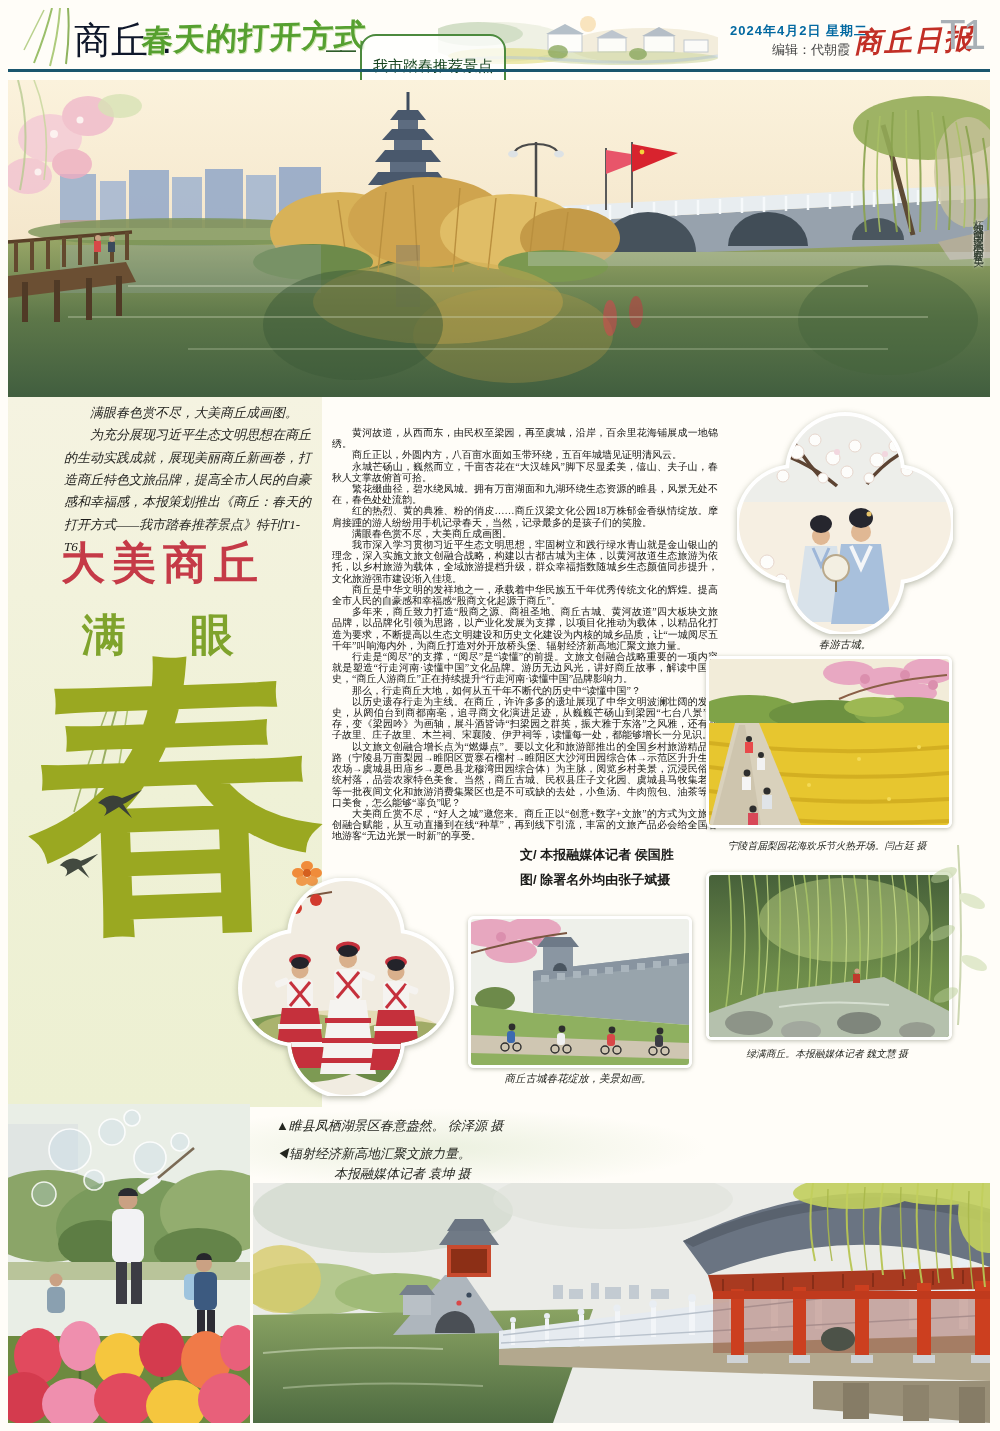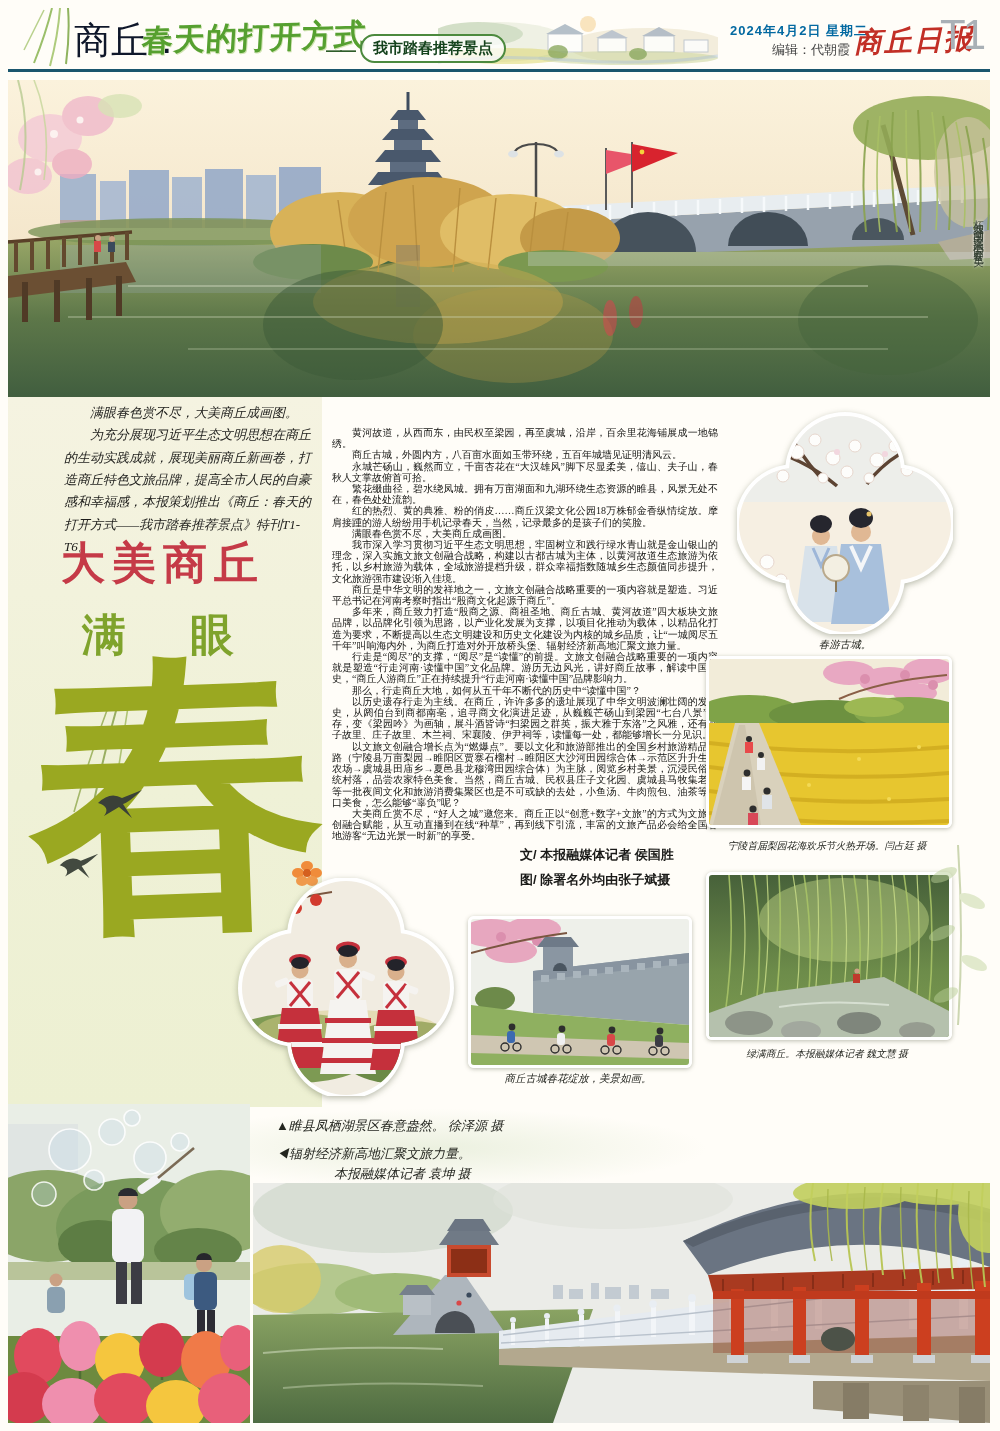--- a/index.html
+++ b/index.html
@@ -4,22 +4,22 @@
 <style>
   html,body{margin:0;padding:0;background:#e8e8e4;}
   .page{position:relative;width:1000px;height:1431px;margin:0 auto;background:#fffdf8;overflow:hidden;
         font-family:"Liberation Sans",sans-serif;}
   .abs{position:absolute;}
   
   .brand-prefix{font-family:"Liberation Serif",serif;font-weight:normal;color:#0f172a;font-size:37px;line-height:1;}
   .brand-title{font-family:"Liberation Serif",serif;font-weight:bold;color:#56a030;font-size:31px;line-height:1;
                transform:skewX(-5deg) rotate(-1.5deg);text-shadow:1px 1px 0 #cfe3b0;letter-spacing:1px;}
   .brand-dash{color:#2f5d2a;font-size:16px;font-weight:bold;letter-spacing:-2px;}
-  .brand-topic{color:#15431d;font-size:15px;font-weight:bold;border:2px solid #4c8a3e;border-radius:16px;
-               padding:3px 11px;background:rgba(255,255,255,.75);white-space:nowrap;}
+  .brand-topic{color:#15431d;font-size:15px;font-weight:normal;border:2px solid #4c8a3e;border-radius:16px;
+               padding:21px 11px;background:rgba(255,255,255,.75);white-space:nowrap;}
   .hdr-date{font-size:13px;font-weight:bold;color:#0369a1;letter-spacing:1px;}
   .hdr-editor{font-size:13px;color:#444;}
   .masthead{font-family:"Liberation Serif",serif;font-weight:bold;font-style:italic;color:#c22f26;font-size:28px;
             letter-spacing:2px;transform:rotate(-2deg);}
   .pageno{color:#a9b0b6;font-size:42px;font-weight:400;letter-spacing:-3px;line-height:1;}
   .rule{background:#1a566e;}
   
   .photo{overflow:hidden;}
   .photo svg{display:block;width:100%;height:100%;}
   .framed{border:3px solid #fff;border-radius:6px;box-shadow:0 1px 4px rgba(60,70,40,.35);}
@@ -300,27 +300,27 @@
     <ellipse cx="15" cy="6" rx="6" ry="5" fill="#f08c3a"></ellipse>
       <ellipse cx="6" cy="13" rx="6" ry="5" fill="#f08c3a"></ellipse>
     <ellipse cx="24" cy="13" rx="6" ry="5" fill="#f08c3a"></ellipse>
       <ellipse cx="10" cy="21" rx="6" ry="5" fill="#ef9a4c"></ellipse>
     <ellipse cx="20" cy="21" rx="6" ry="5" fill="#ef9a4c"></ellipse>
       <circle cx="15" cy="13" r="4" fill="#d4601f"></circle>
   </svg>
 
   <div class="abs article-body" style="left:332px;top:427px;width:386px;">
       <p>黄河故道，从西而东，由民权至梁园，再至虞城，沿岸，百余里花海铺展成一地锦绣。</p>
-      <p>商丘古城，外圆内方，八百亩水面如玉带环绕，五百年城墙见证明清风云。</p>
+      <p>商丘正以，外圆内方，八百亩水面如玉带环绕，五百年城墙见证明清风云。</p>
       <p>永城芒砀山，巍然而立，千亩杏花在“大汉雄风”脚下尽显柔美，僖山、夫子山，春秋人文掌故俯首可拾。</p>
       <p>繁花缀曲径，碧水绕凤城。拥有万亩湖面和九湖环绕生态资源的睢县，风景无处不在，春色处处流韵。</p>
       <p>红的热烈、黄的典雅、粉的俏皮……商丘汉梁文化公园18万株郁金香纵情绽放。摩肩接踵的游人纷纷用手机记录春天，当然，记录最多的是孩子们的笑脸。</p>
       <p>满眼春色赏不尽，大美商丘成画图。</p>
       <p>我市深入学习贯彻习近平生态文明思想，牢固树立和践行绿水青山就是金山银山的理念，深入实施文旅文创融合战略，构建以古都古城为主体，以黄河故道生态旅游为依托，以乡村旅游为载体，全域旅游提档升级，群众幸福指数随城乡生态颜值同步提升，文化旅游强市建设渐入佳境。</p>
-      <p>商丘是中华文明的发祥地之一，文旅文创融合战略重要的一项内容就是塑造。习近平总书记在河南考察时指出“殷商文化起源于商丘”。</p>
+      <p>商丘是中华文明的发祥地之一，承载着中华民族五千年优秀传统文化的辉煌。提高全市人民的自豪感和幸福感“殷商文化起源于商丘”。</p>
       <p>多年来，商丘致力打造“殷商之源、商祖圣地、商丘古城、黄河故道”四大板块文旅品牌，以品牌化引领为思路，以产业化发展为支撑，以项目化推动为载体，以精品化打造为要求，不断提高以生态文明建设和历史文化建设为内核的城乡品质，让“一城阅尽五千年”叫响海内外，为商丘打造对外开放桥头堡、辐射经济新高地汇聚文旅力量。</p>
       <p>行走是“阅尽”的支撑，“阅尽”是“读懂”的前提。文旅文创融合战略重要的一项内容就是塑造“行走河南·读懂中国”文化品牌。游历无边风光，讲好商丘故事，解读中国历史，“商丘人游商丘”正在持续提升“行走河南·读懂中国”品牌影响力。</p>
       <p>那么，行走商丘大地，如何从五千年不断代的历史中“读懂中国”？</p>
       <p>以历史遗存行走为主线。在商丘，许许多多的遗址展现了中华文明波澜壮阔的发展史，从阏伯台到商都南亳，追寻商文化演进足迹，从巍巍芒砀山到梁园“七台八景”遗存，变《梁园吟》为画轴，展斗酒皆诗“扫梁园之群英，振大雅于东洛”之风雅，还有孔子故里、庄子故里、木兰祠、宋襄陵、伊尹祠等，读懂每一处，都能够增长一分见识。</p>
       <p>以文旅文创融合增长点为“燃爆点”。要以文化和旅游部推出的全国乡村旅游精品线路（宁陵县万亩梨园→睢阳区贾寨石榴村→睢阳区大沙河田园综合体→示范区升升生态农场→虞城县田庙乡→夏邑县龙穆湾田园综合体）为主脉，阅览乡村美景，沉浸民俗传统村落，品尝农家特色美食。当然，商丘古城、民权县庄子文化园、虞城县马牧集老街等一批夜间文化和旅游消费集聚区也是不可或缺的去处，小鱼汤、牛肉煎包、油茶等可口美食，怎么能够“辜负”呢？</p>
       <p>大美商丘赏不尽，“好人之城”邀您来。商丘正以“创意+数字+文旅”的方式为文旅文创融合赋能，从互动直播到在线“种草”，再到线下引流，丰富的文旅产品必会给全国各地游客“无边光景一时新”的享受。</p>
     </div>
   <div class="abs byline" style="left:520px;top:843px;width:200px;text-align:left;">
     <div>文/ 本报融媒体记者 侯国胜</div>
     <div>图/ 除署名外均由张子斌摄</div>

